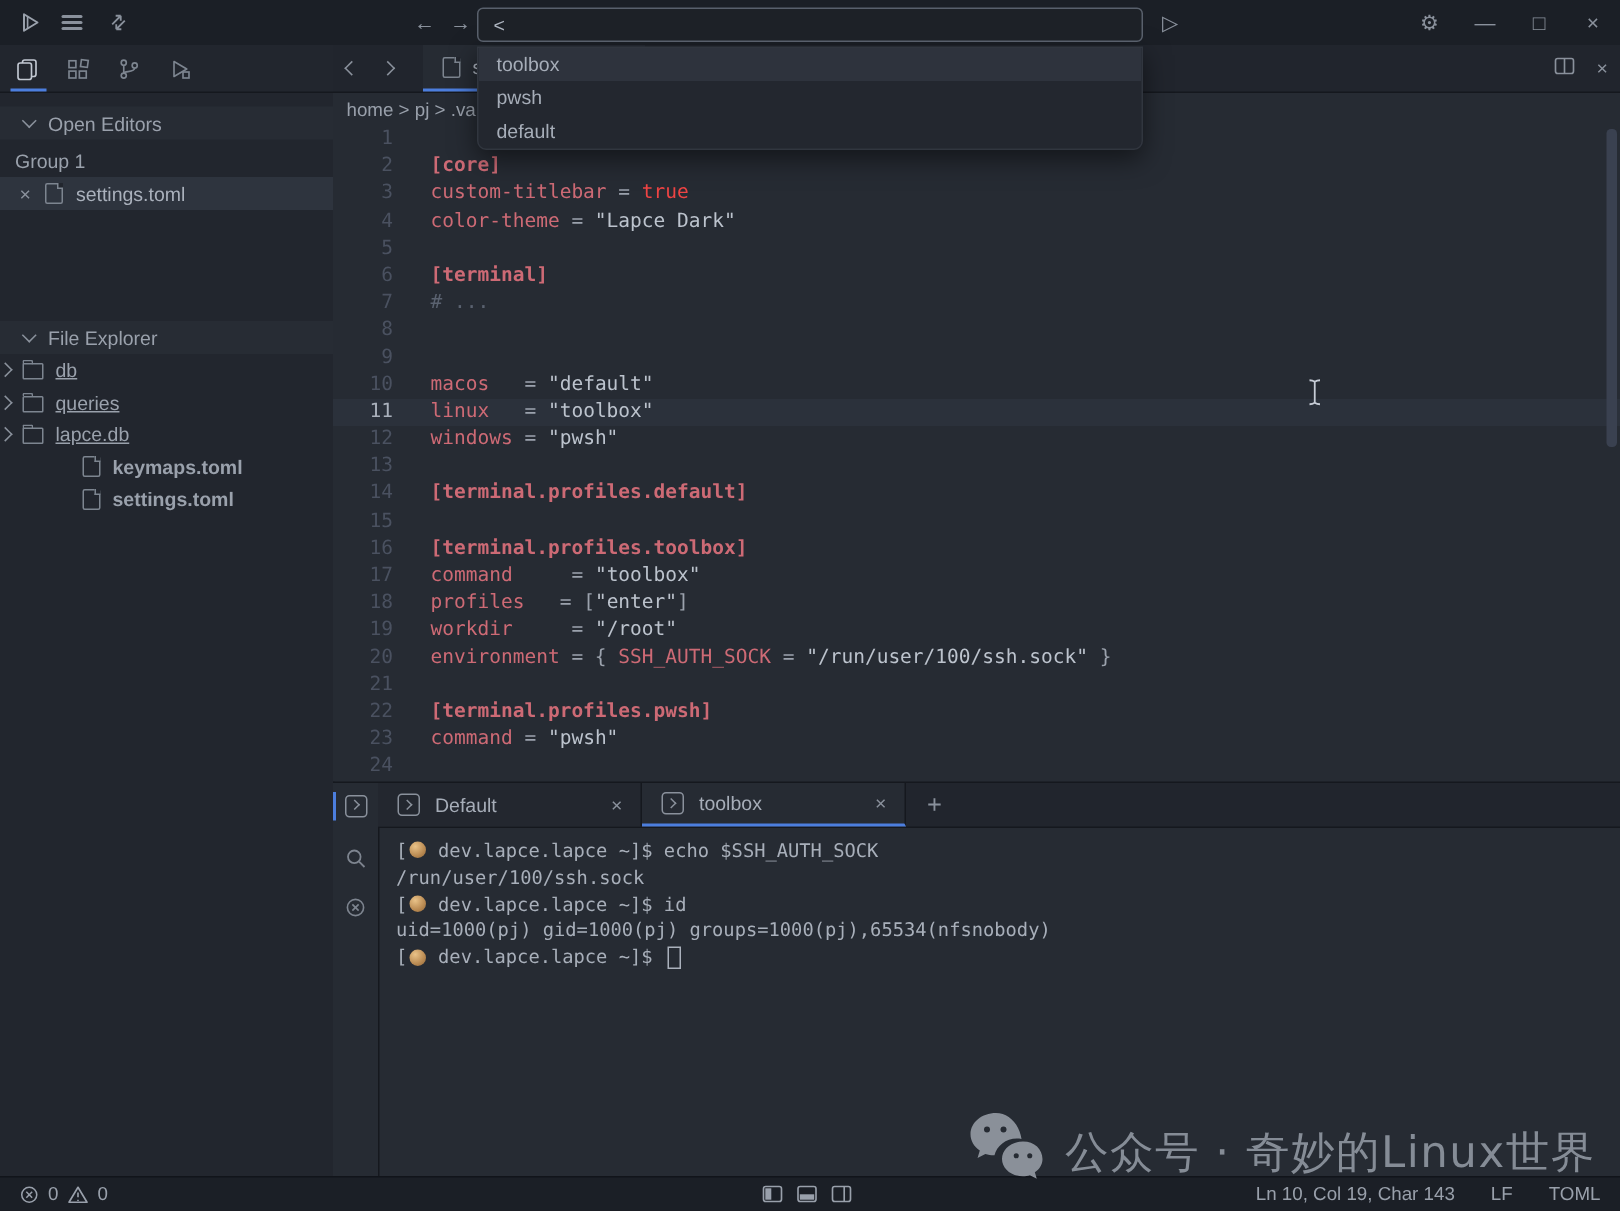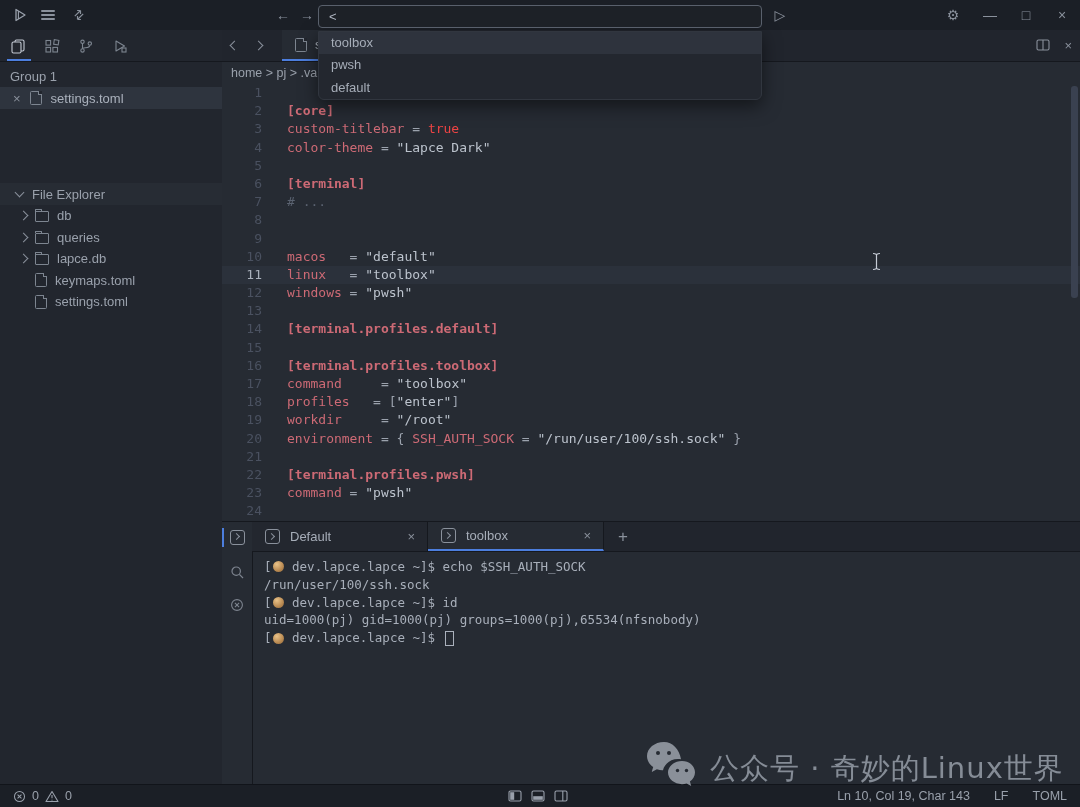--- a/index.html
+++ b/index.html
@@ -34,22 +34,22 @@
   #act-underline{position:absolute;left:7px;bottom:0;width:24px;height:2px;background:#4c7ede;}
   .side-header{height:22px;display:flex;align-items:center;background:#272c34;
            padding-left:16px;gap:9px;font-size:13px;color:#9aa1ac;}
   #open-editors-header{margin-top:9px;}
   #group-label{height:21px;display:flex;align-items:center;padding-left:10px;font-size:13px;
            color:#9aa1ac;margin-top:4px;}
   #open-file-row{height:22px;display:flex;align-items:center;background:#2e343e;
            padding-left:13px;gap:9px;font-size:13px;color:#aab1bc;}
   #file-explorer-header{margin-top:74px;}
   .tree-row{height:21.5px;display:flex;align-items:center;font-size:13px;color:#9aa1ac;gap:8px;}
-  .tree-row.folder{padding-left:20px;}
-  .tree-row.file{padding-left:35px;}
+  .tree-row.folder{text-decoration:underline;}
+  .tree-row.file{padding-left:55px;font-weight:bold;}
 
   
   .chev-d{width:6px;height:6px;border-right:1.4px solid #8a919c;border-bottom:1.4px solid #8a919c;
           transform:rotate(45deg);margin-top:-3px;}
   .chev-r{width:6px;height:6px;border-right:1.4px solid #8a919c;border-bottom:1.4px solid #8a919c;
           transform:rotate(-45deg);flex:none;}
   
   .icon-folder{position:relative;width:12px;height:9px;border:1px solid #7d8590;border-radius:1px;
           margin-top:2px;flex:none;}
   .icon-folder::before{content:"";position:absolute;top:-3px;left:-1px;width:5px;height:1.5px;
@@ -190,20 +190,24 @@
       </div>
       <div class="act-icon">
         <svg width="16" height="16" viewBox="0 0 16 16" fill="none" stroke="#7d8590" stroke-width="1.1">
             <path d="M4 3 L12.5 8 L4 13 Z" stroke-linejoin="round"></path>
             <rect x="10" y="10" width="4" height="4" fill="#22262e"></rect>
           </svg>
       </div>
       <div id="act-underline"></div>
     </div>
 
+    <div id="open-editors-header" class="side-header">
+      <span class="chev-d"></span>
+      <span>Open Editors</span>
+    </div>
     <div id="group-label">Group 1</div>
     <div id="open-file-row">
       <span class="x-glyph">×</span>
       <span class="icon-file"></span>
       <span>settings.toml</span>
     </div>
 
     <div id="file-explorer-header" class="side-header">
       <span class="chev-d"></span>
       <span>File Explorer</span>

